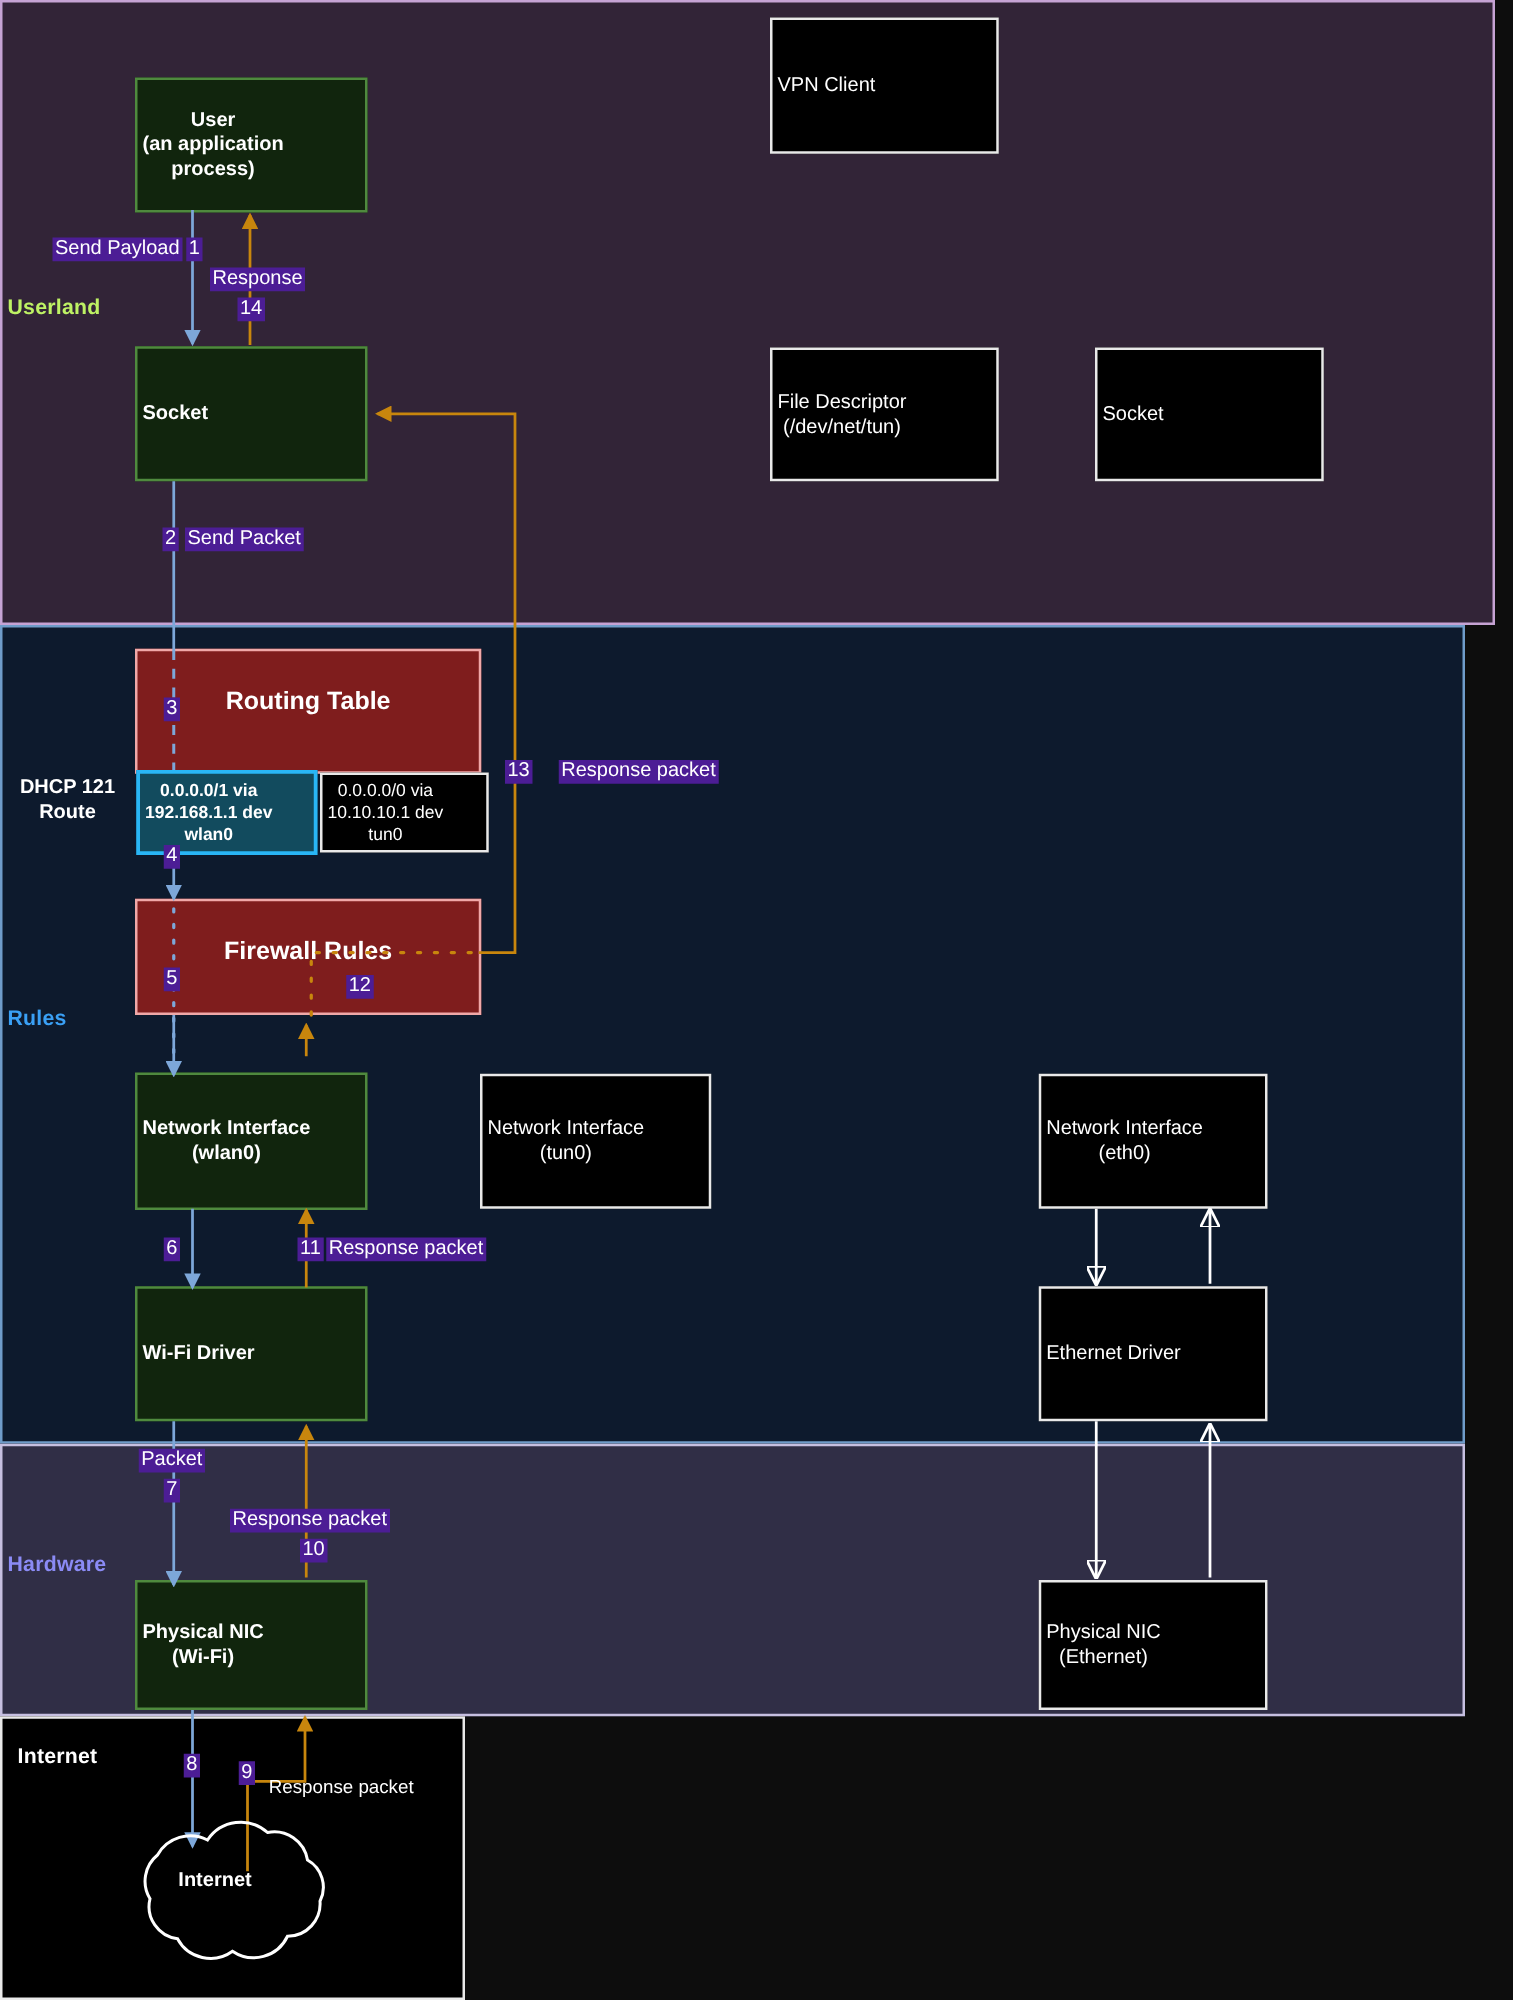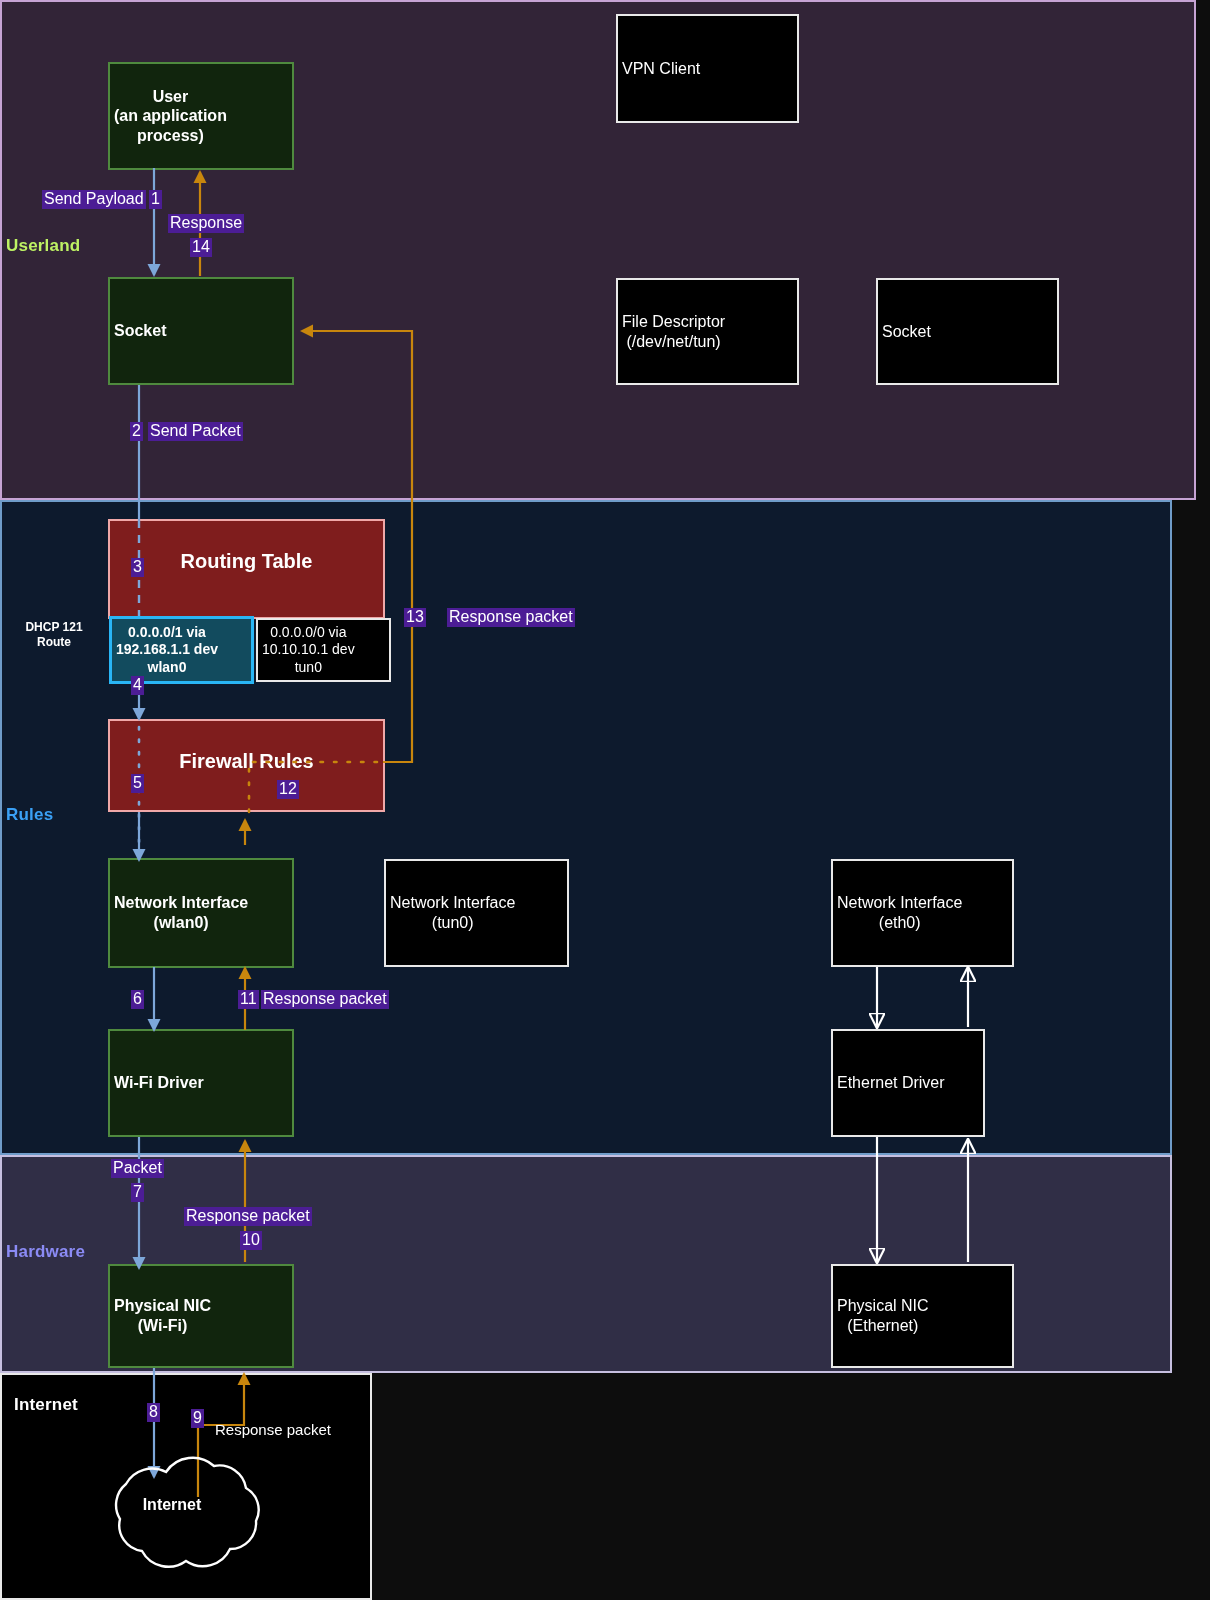--- a/index.html
+++ b/index.html
@@ -61,21 +61,21 @@
   .node-route-hl {
     background: #124b5e; border: 3px solid #29b6f6;
     font-weight: bold; font-size: 14px;
   }
   .node-route {
     background: #000000; border: 2px solid #e9e9e9;
     font-weight: normal; font-size: 14px;
   }
   .dhcp-note {
     position: absolute; color: #ffffff; font-weight: bold;
-    font-size: 12px; text-align: center; line-height: 1.25;
+    font-size: 16px; text-align: center; line-height: 1.25;
   }
 
   
   .chip {
     position: absolute; background: #4c1d95; color: #ffffff;
     font-size: 16px; padding: 0 2px; white-space: nowrap;
     line-height: 1.18; z-index: 6;
   }
 
   
@@ -237,21 +237,21 @@
     <div>
       <div>Network Interface</div>
       <div>(eth0)</div>
     </div>
   </div>
 
   <div class="node node-green" style="left:108px; top:1029px; width:186px; height:108px;">
     <div>Wi-Fi Driver</div>
   </div>
 
-  <div class="node node-black" style="left:831px; top:1029px; width:154px; height:108px;">
+  <div class="node node-black" style="left:831px; top:1029px; width:183px; height:108px;">
     <div>Ethernet Driver</div>
   </div>
 
   <div class="node node-green" style="left:108px; top:1264px; width:186px; height:104px;">
     <div>
       <div>Physical NIC</div>
       <div>(Wi-Fi)</div>
     </div>
   </div>
 

